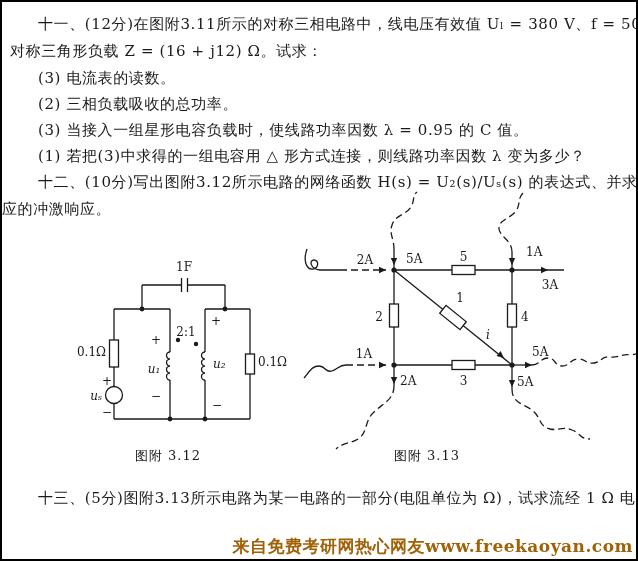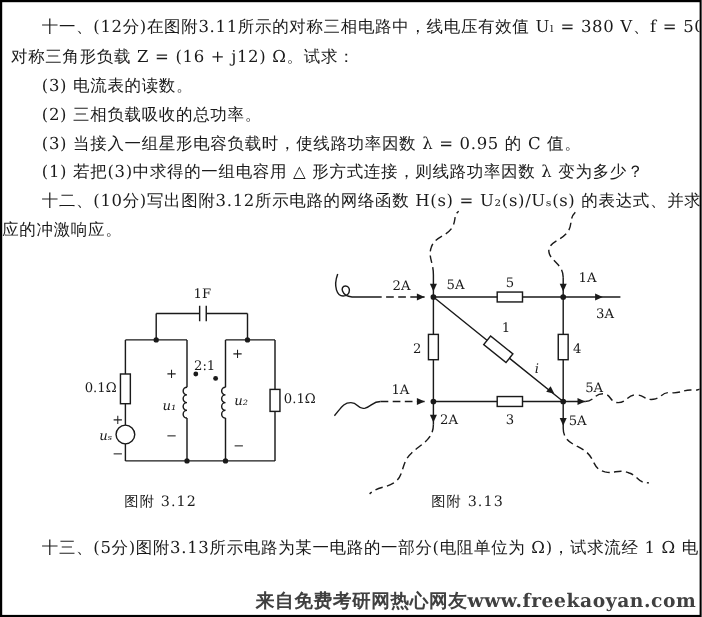--- a/index.html
+++ b/index.html
@@ -17,29 +17,30 @@
     position:absolute;
     font-size:15px;
     letter-spacing:0.6px;
     white-space:nowrap;
     line-height:20px;
   }
   .caption{
     position:absolute;
     font-size:13px;
     letter-spacing:1px;
+    text-align:center;
     width:110px;
   }
   .watermark{
     position:absolute;
     right:3px;top:533px;
     font-size:17px;
     font-weight:bold;
     letter-spacing:0.5px;
-    color:#404040;
+    color:#a16207;
   }
   svg{position:absolute;overflow:visible;}
   svg text{
     font-family:"DejaVu Serif","Liberation Serif",serif;
     font-size:12px;
     fill:#1a1a1a;
   }
   svg text.var{font-style:italic;}
   .wire{stroke:#1a1a1a;stroke-width:1.3;fill:none;}
   .wire-d{stroke:#1a1a1a;stroke-width:1.3;fill:none;stroke-dasharray:7,4;}
@@ -170,19 +171,19 @@
     <path class="wire" d="M210,173 L230,173"></path>
     <polygon class="ah" points="223,169.8 230,173 223,176.2"></polygon>
     <path class="wire-d" d="M230,173 C238,173 238,166 246,166 C254,166 252,174 260,174 C268,174 268,167 276,167 C284,167 284,172 292,171 C300,170 299,164 308,165 C318,166 320,161 330,163 L337,161"></path>
     <text x="230" y="164" text-anchor="start">5A</text>
 
     <path class="wire" d="M210,173 L210,197"></path>
     <polygon class="ah" points="206.8,188 210,195 213.2,188"></polygon>
     <path class="wire-d" d="M210,197 C210,211 222,212 230,218 C240,226 236,234 248,237 C257,239 260,234 270,238 C279,241 277,247 288,247"></path>
     <text x="215" y="194" text-anchor="start">5A</text>
   </svg>
-  <div class="caption" style="left:390px;top:445px">图附 3.13</div>
+  <div class="caption" style="left:370px;top:445px">图附 3.13</div>
 
   <div class="tline" style="left:36px;top:486px">十三、(5分)图附3.13所示电路为某一电路的一部分(电阻单位为 Ω)，试求流经 1 Ω 电阻</div>
 
   <div class="watermark">来自免费考研网热心网友www.freekaoyan.com</div>
 
 </div>
 
 </body></html>

